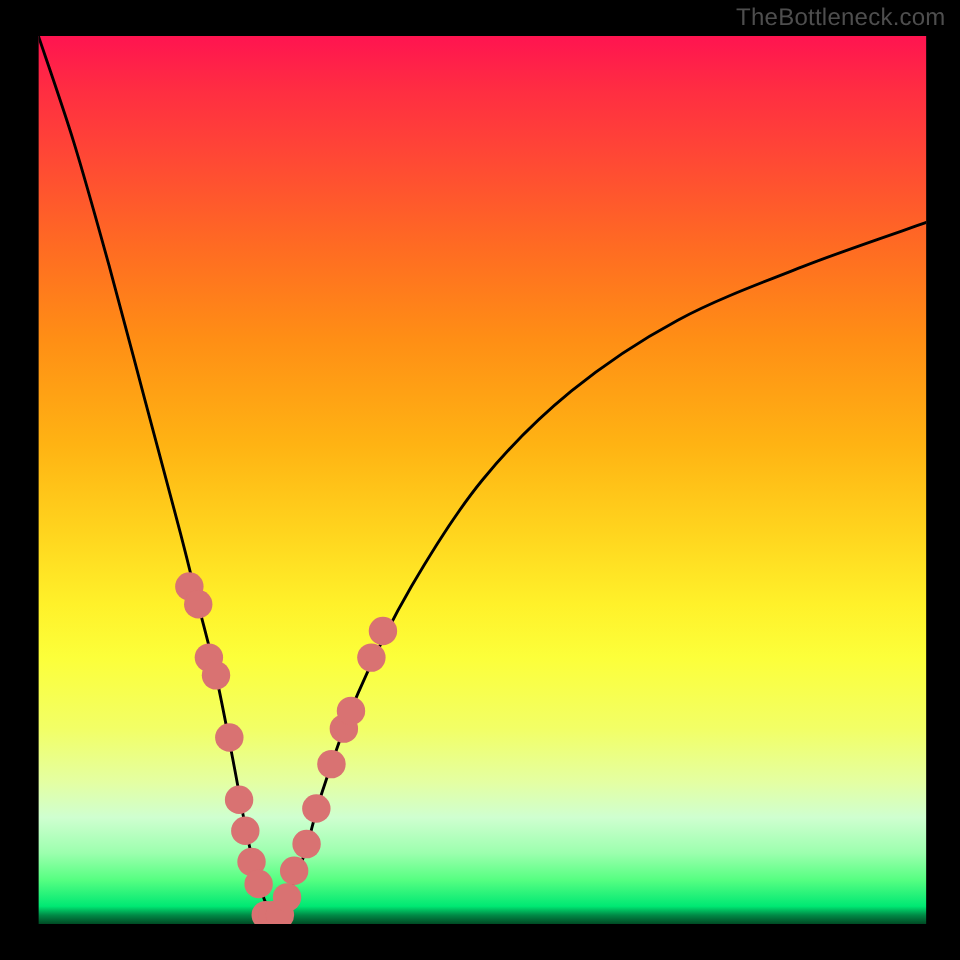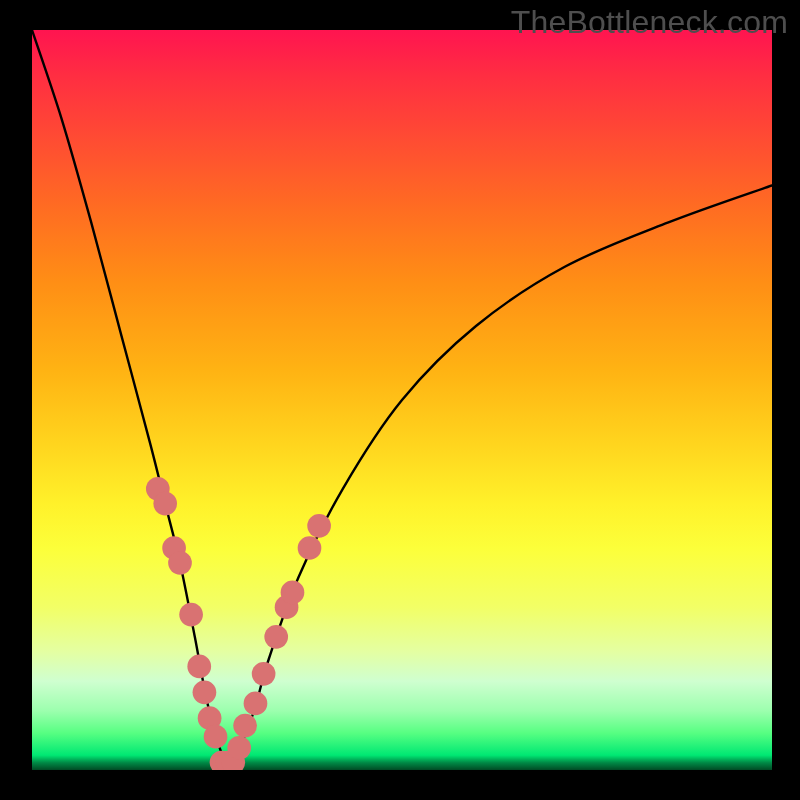--- a/index.html
+++ b/index.html
@@ -15,21 +15,21 @@
     width: 800px;
     height: 800px;
     background: #000;
     position: relative;
   }
   .watermark {
     position: absolute;
     top: 4px;
     right: 12px;
     color: #4e4e4e;
-    font-size: 32px;
+    font-size: 20px;
     font-weight: 500;
     letter-spacing: 0.2px;
     z-index: 20;
   }
   .plot {
     position: absolute;
     left: 32px;
     top: 30px;
     width: 740px;
     height: 740px;

